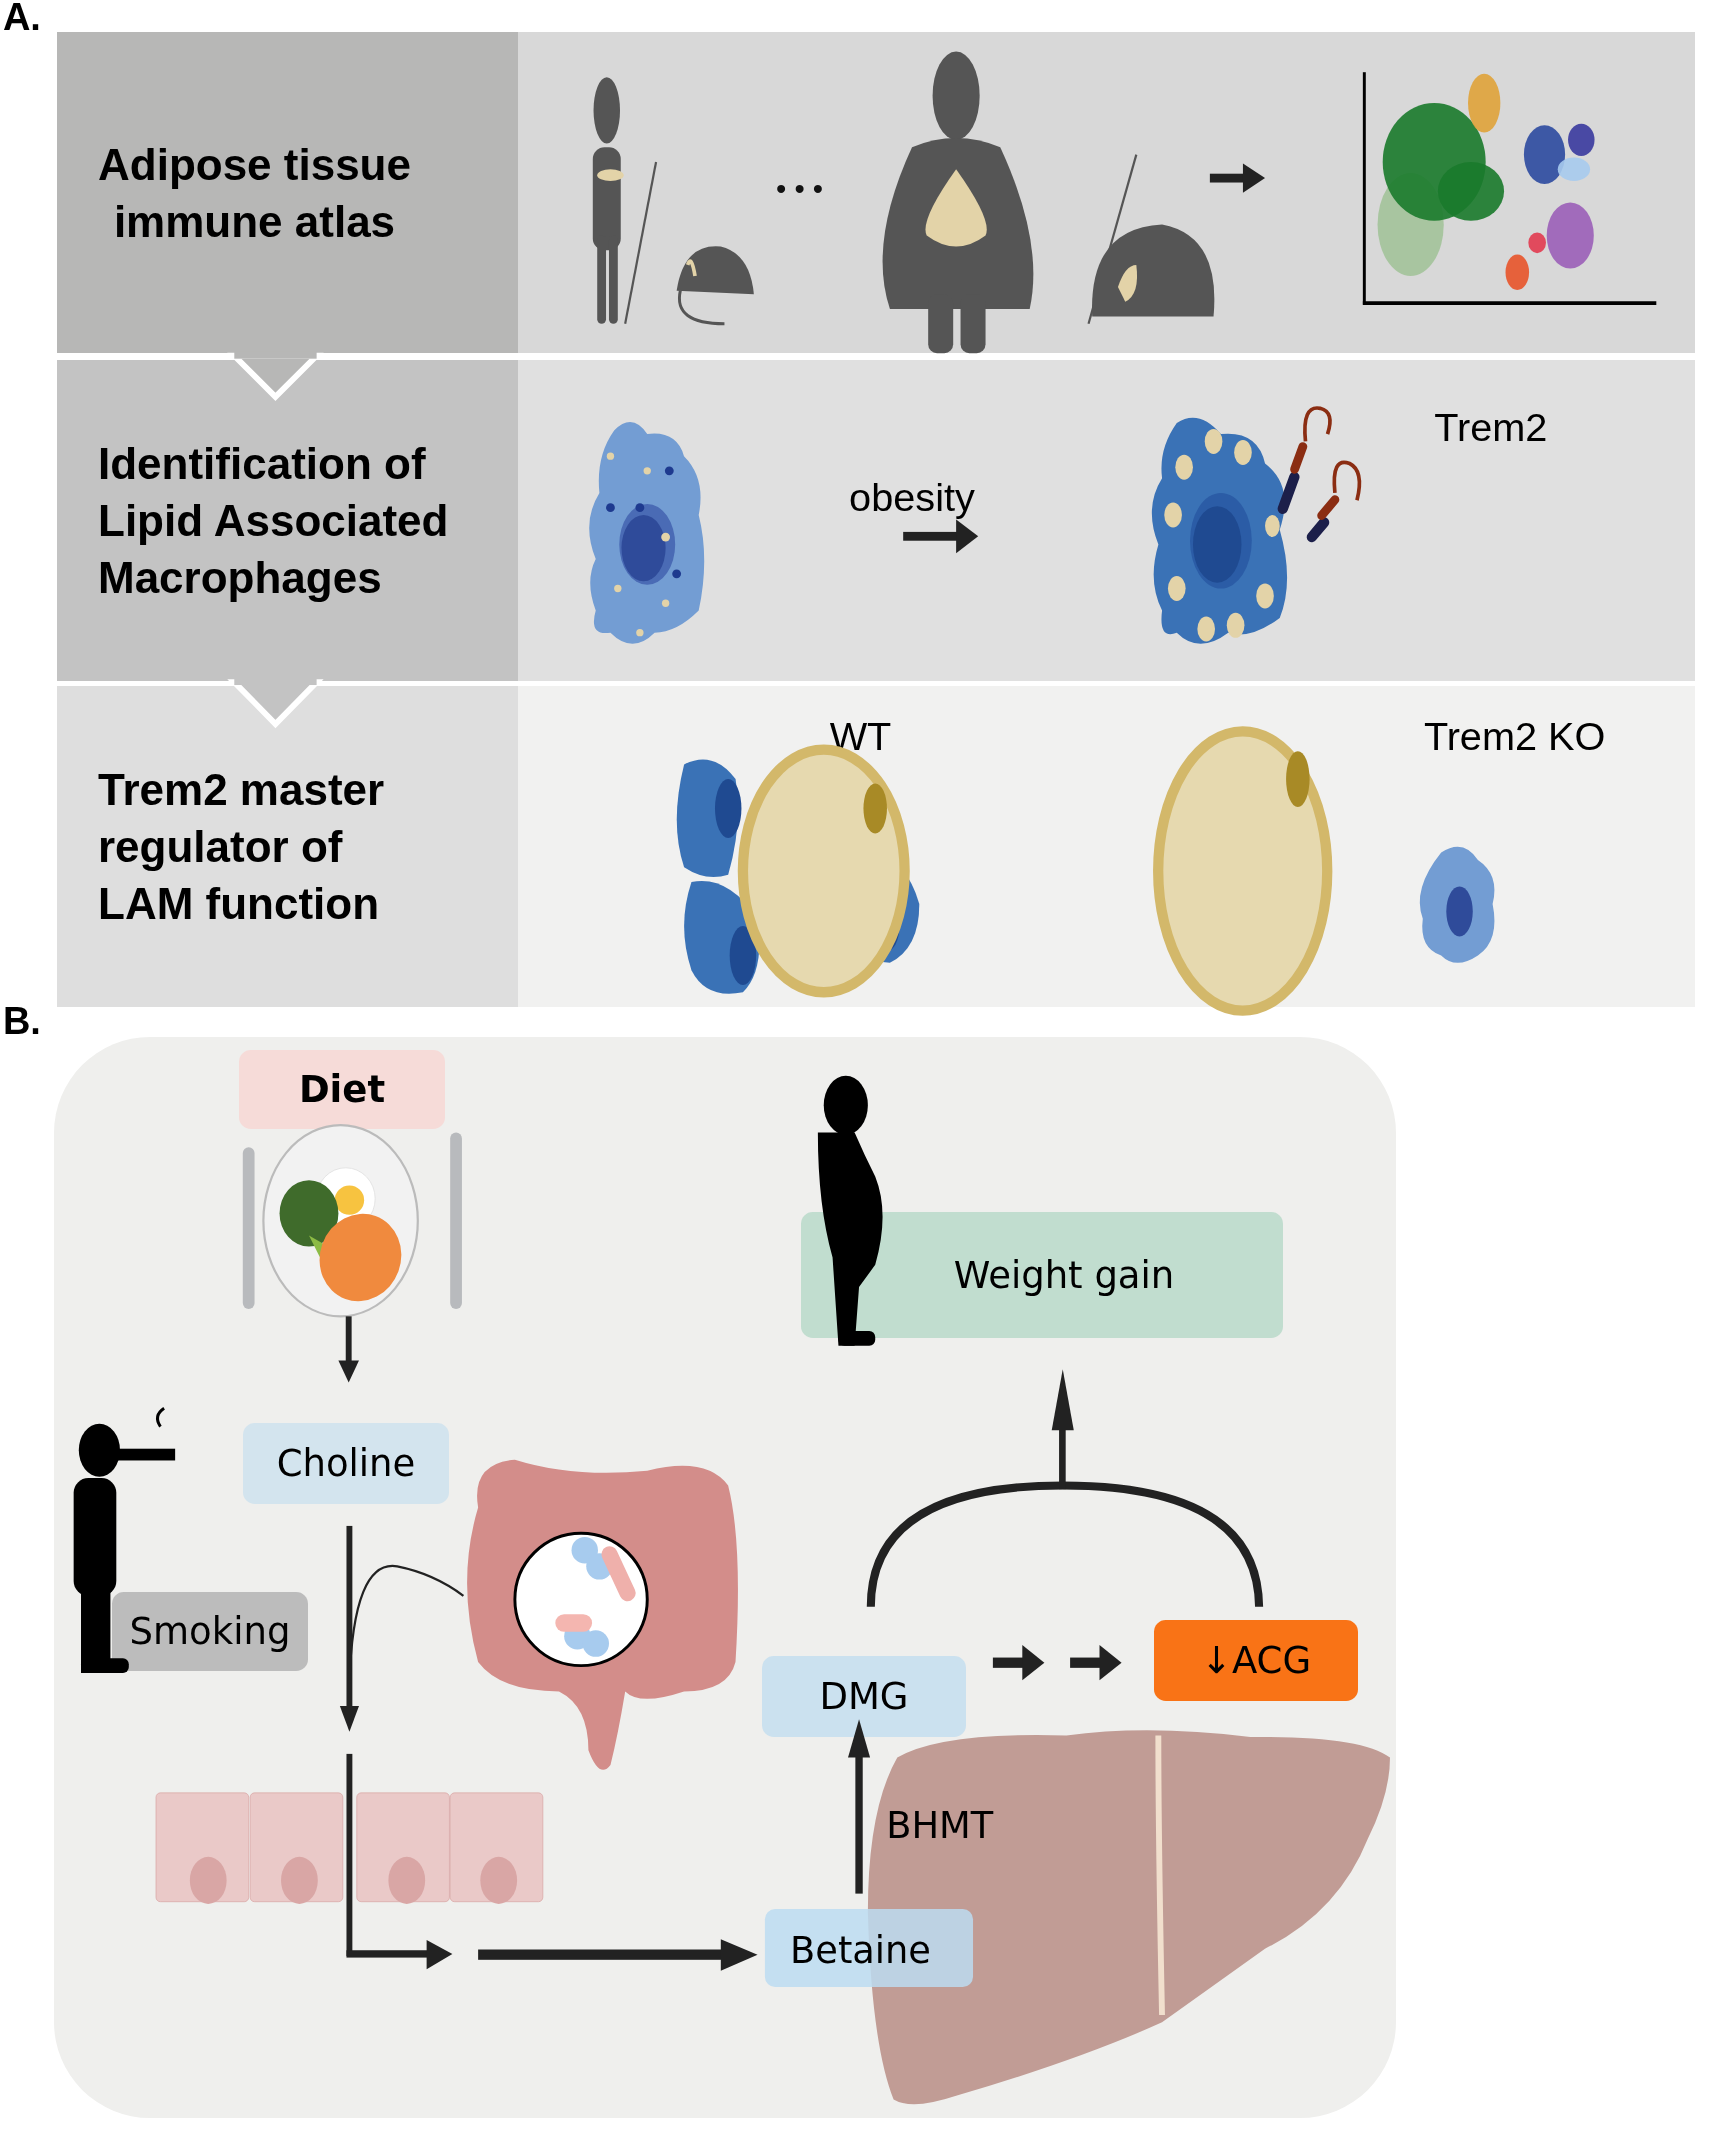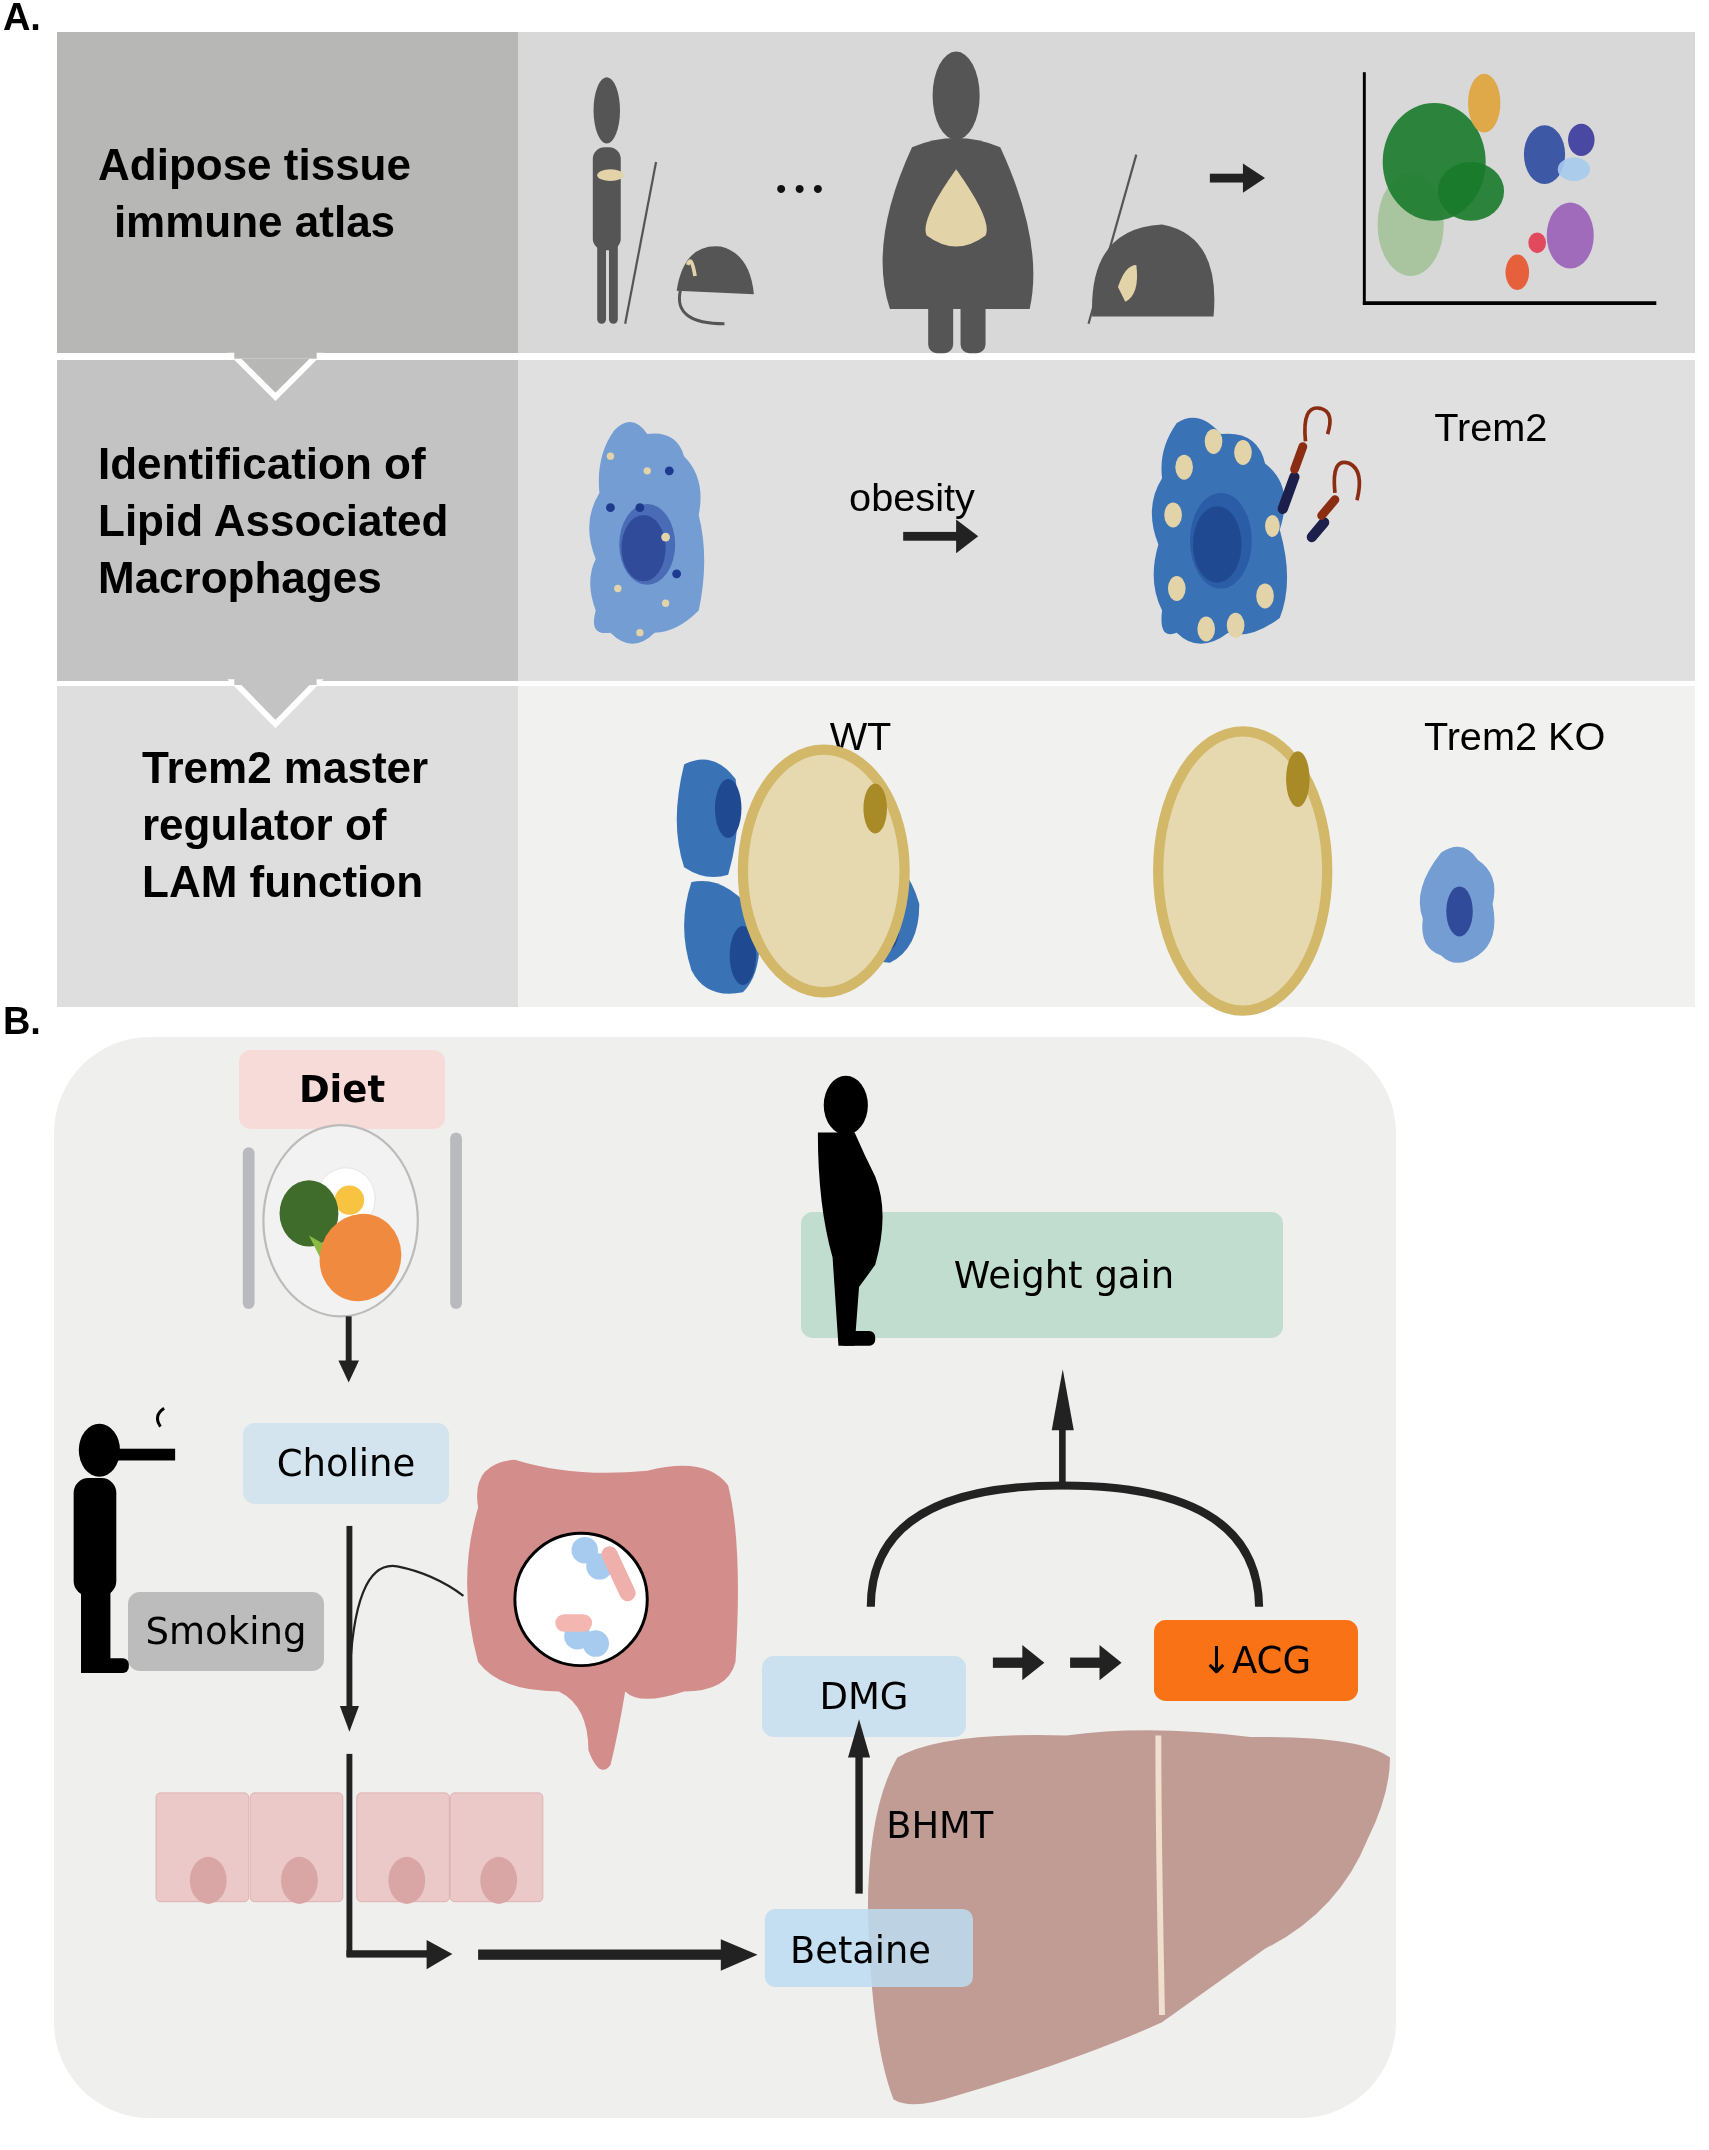--- a/index.html
+++ b/index.html
@@ -37,21 +37,21 @@
       <span>immune atlas</span>
     </div>
 </div>
 <div class="row-left" style="top:360px;height:321px;">
   <div>
       <span>Identification of</span>
       <span>Lipid Associated</span>
       <span>Macrophages</span>
     </div>
 </div>
-<div class="row-left" style="top:664px;height:321px;margin-left:44px;">
+<div class="row-left" style="top:686px;height:321px;">
   <div>
       <span>Trem2 master</span>
       <span>regulator of</span>
       <span>LAM function</span>
     </div>
 </div>
 
 <svg style="left:0;top:0;" width="1710" height="368" viewBox="0 0 2325 500">
 
   <g fill="#555555">
@@ -173,21 +173,21 @@
 
 <div class="abs panel-label" style="left:2.9px;top:1000px;">B.</div>
 <div class="abs" style="left:54px;top:1037px;width:1342px;height:1081px;background:#efefed;border-radius:96px;"></div>
 
 <div class="box" style="left:239px;top:1050px;width:206px;height:79px;background:#f6dbd8;font-weight:bold;">
     <span>Diet</span>
   </div>
 <div class="box" style="left:243px;top:1423px;width:206px;height:81px;background:#d3e4ee;">
     <span>Choline</span>
   </div>
-<div class="box" style="left:128px;top:1592px;width:196px;height:79px;background:#bcbcbc;">
+<div class="box" style="left:112px;top:1592px;width:196px;height:79px;background:#bcbcbc;">
     <span>Smoking</span>
   </div>
 <div class="box" style="left:801px;top:1212px;width:482px;height:126px;background:#c1ddcf;">
     <span style="margin-left:44px;">Weight gain</span>
   </div>
 <div class="box" style="left:762px;top:1656px;width:204px;height:81px;background:#cbe1ef;">
     <span>DMG</span>
   </div>
 <div class="box" style="left:1154px;top:1620px;width:204px;height:81px;background:#f97316;">
     <span>↓ACG</span>

